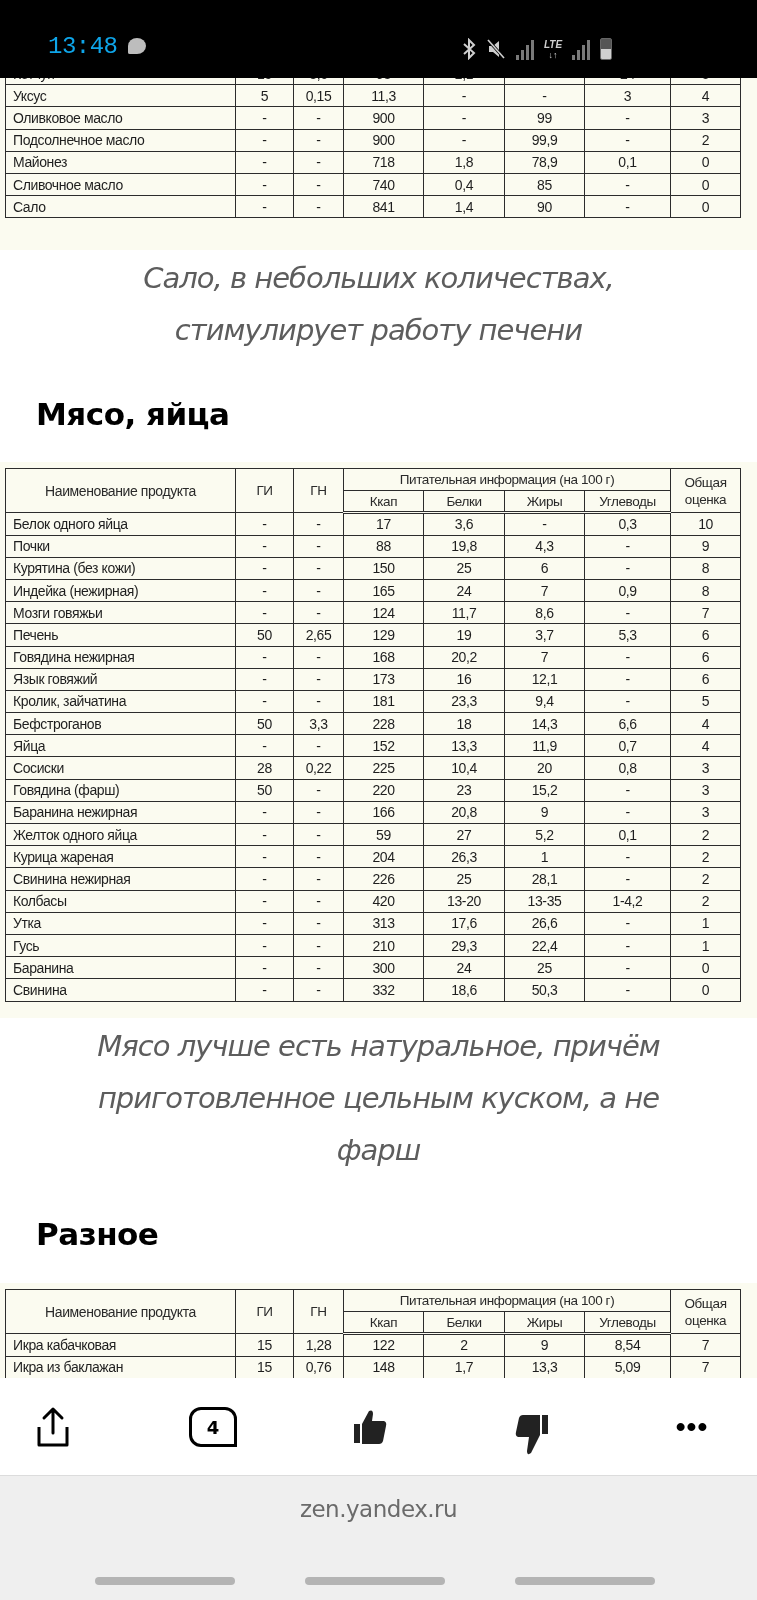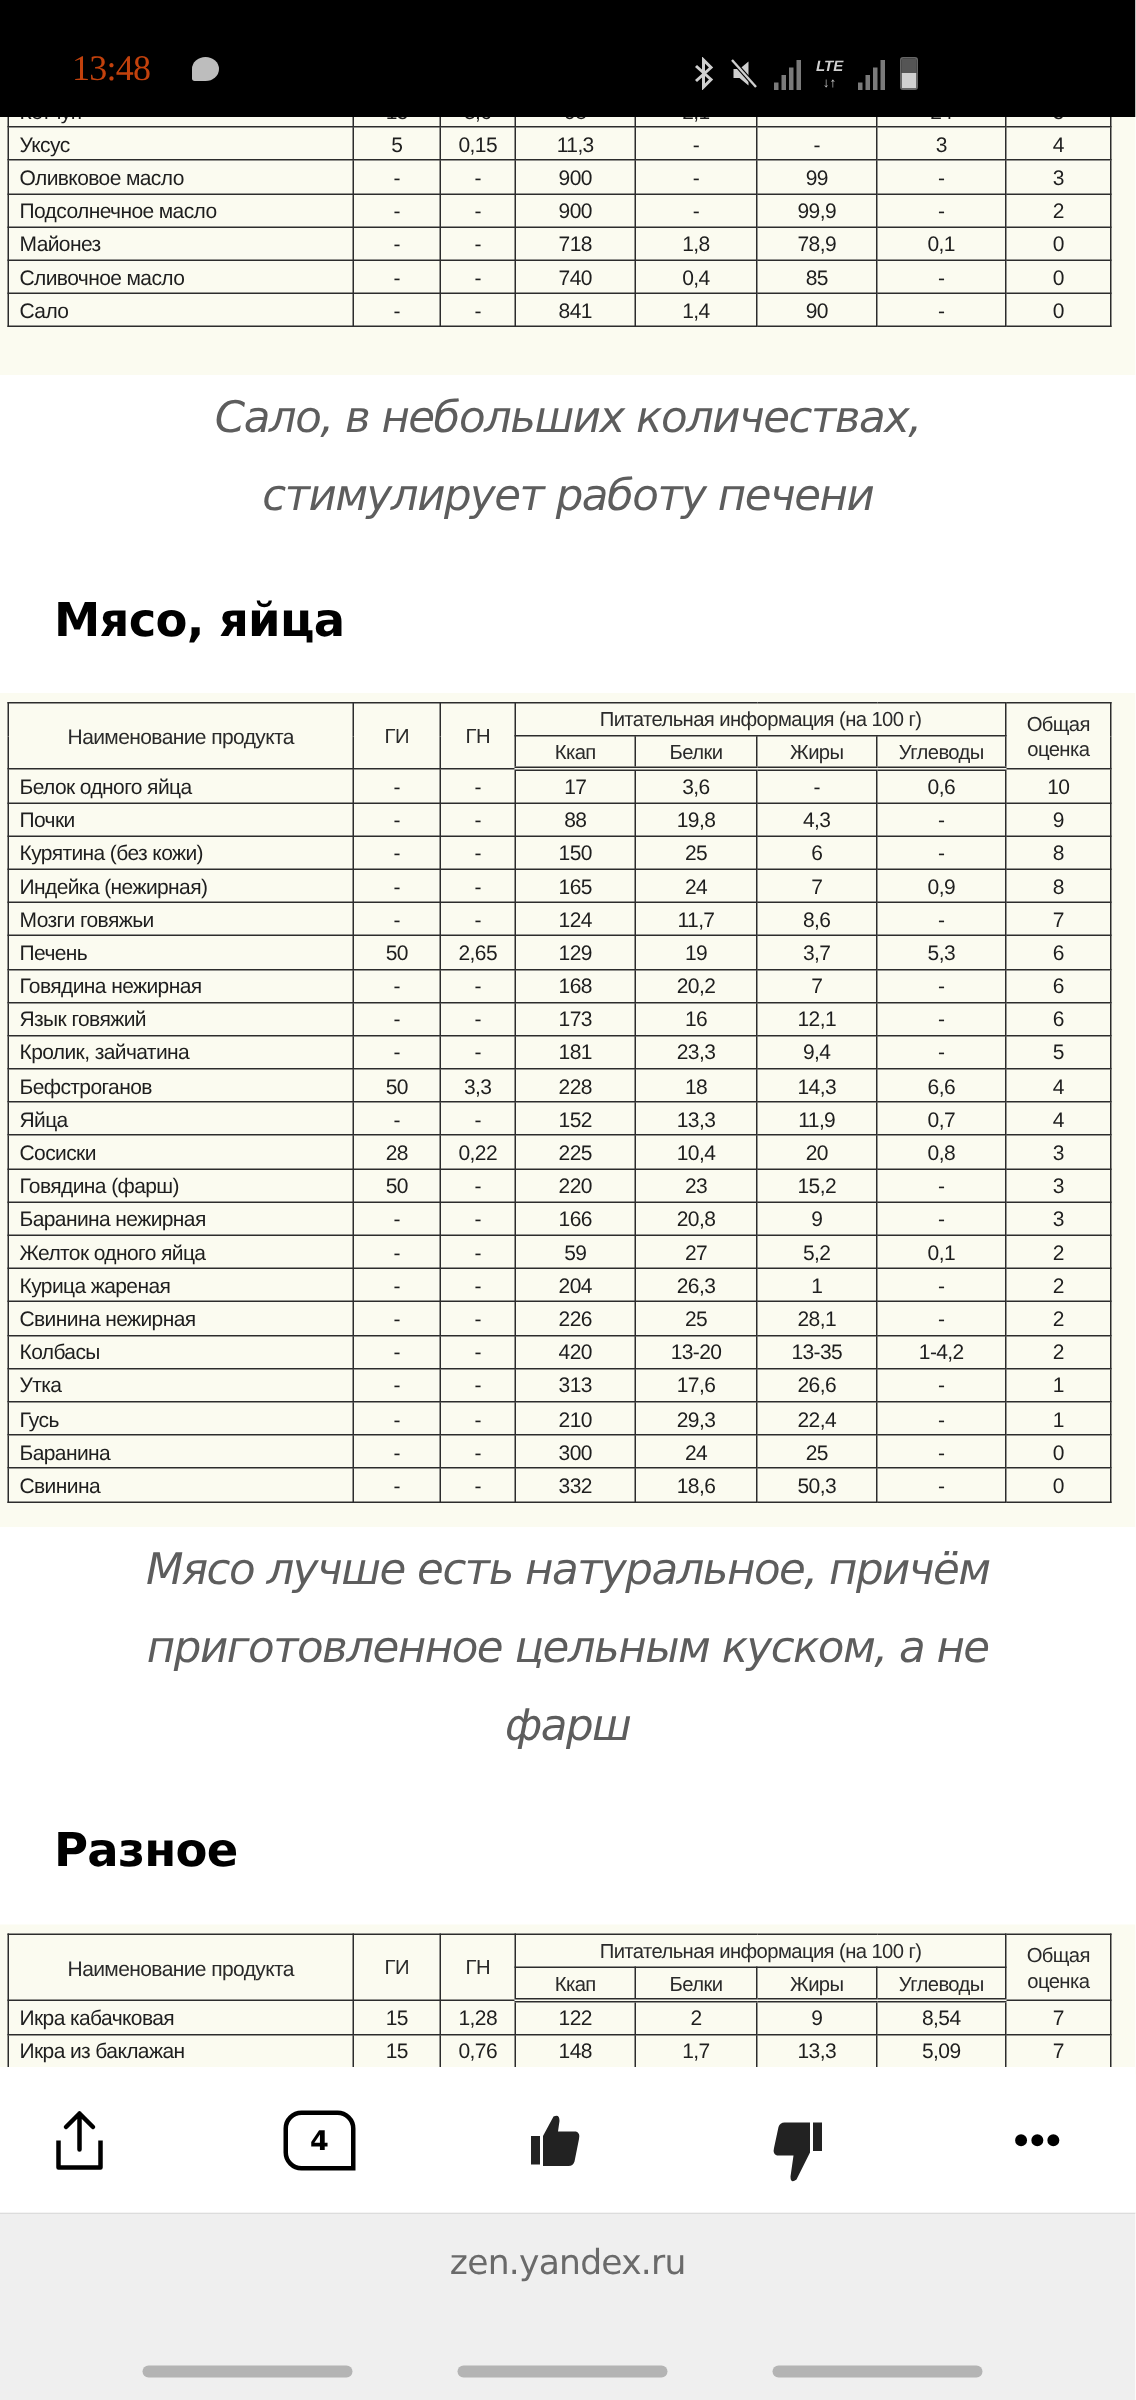--- a/index.html
+++ b/index.html
@@ -1,20 +1,20 @@
 <!DOCTYPE html>
 <html><head>
 <meta charset="utf-8">
 <style>
   * { box-sizing: border-box; margin: 0; padding: 0; }
   html, body { width: 757px; height: 1600px; overflow: hidden; background: #fff; }
   body { position: relative; font-family: "Liberation Sans", sans-serif; }
 
   .status-bar { position: absolute; left: 0; top: 0; width: 757px; height: 78px; background: #000; z-index: 10; }
-  .status-time { position: absolute; left: 48px; top: 33px; color: #c2410c; font-size: 24px; font-family: Liberation Serif, serif; letter-spacing: -0.5px; }
+  .status-time { position: absolute; left: 48px; top: 33px; color: #0ea5e9; font-size: 24px; font-family: Liberation Mono, monospace; letter-spacing: -0.5px; }
   .status-msg { position: absolute; left: 128px; top: 38px; width: 18px; height: 16px; background: #bdbdbd; border-radius: 50% 50% 50% 10%; }
   .status-icons { position: absolute; left: 462px; top: 34px; height: 26px; display: flex; align-items: flex-end; gap: 10px; color: #bdbdbd; }
   .sig { display: flex; align-items: flex-end; gap: 2px; height: 20px; }
   .sig span { width: 3px; background: #7a7a7a; }
   .lte { font-size: 10px; font-weight: bold; line-height: 10px; text-align: center; color: #cfcfcf; font-style: italic; }
   .battery { width: 12px; height: 22px; border: 1px solid #666; background: linear-gradient(to bottom, #555 50%, #d0d0d0 50%); border-radius: 2px; }
 
   .table-wrap { position: absolute; left: 0; width: 757px; background: #fbfbf0; }
   table.nut { border-collapse: collapse; position: absolute; left: 5px; width: 735px; table-layout: fixed; font-family: "Liberation Sans", sans-serif; font-size: 14px; color: #1e1e1e; }
   table.nut td, table.nut th { border: 1.5px solid #2c2c2c; height: 22.2px; text-align: center; font-weight: normal; padding: 0 2px; white-space: nowrap; overflow: hidden; letter-spacing: -0.4px; }
@@ -193,21 +193,21 @@
       </tr>
     </thead>
     <tbody id="meat-body">
         <tr>
           <td class="name">Белок одного яйца</td>
           <td>-</td>
           <td>-</td>
           <td>17</td>
           <td>3,6</td>
           <td>-</td>
-          <td>0,6</td>
+          <td>0,3</td>
           <td>10</td>
         </tr>
         <tr>
           <td class="name">Почки</td>
           <td>-</td>
           <td>-</td>
           <td>88</td>
           <td>19,8</td>
           <td>4,3</td>
           <td>-</td>

